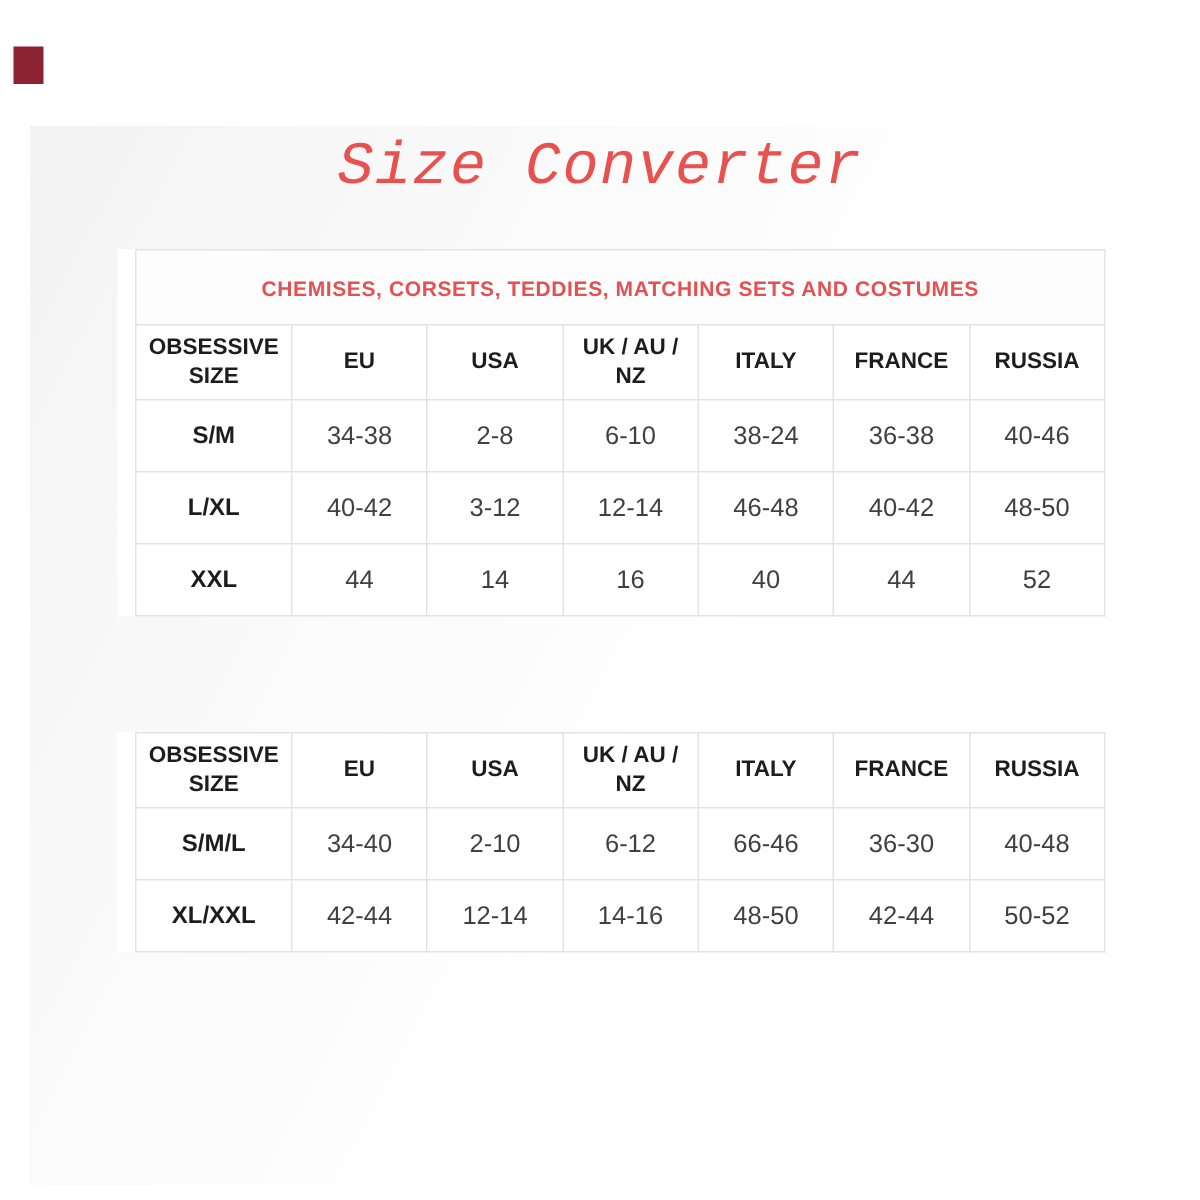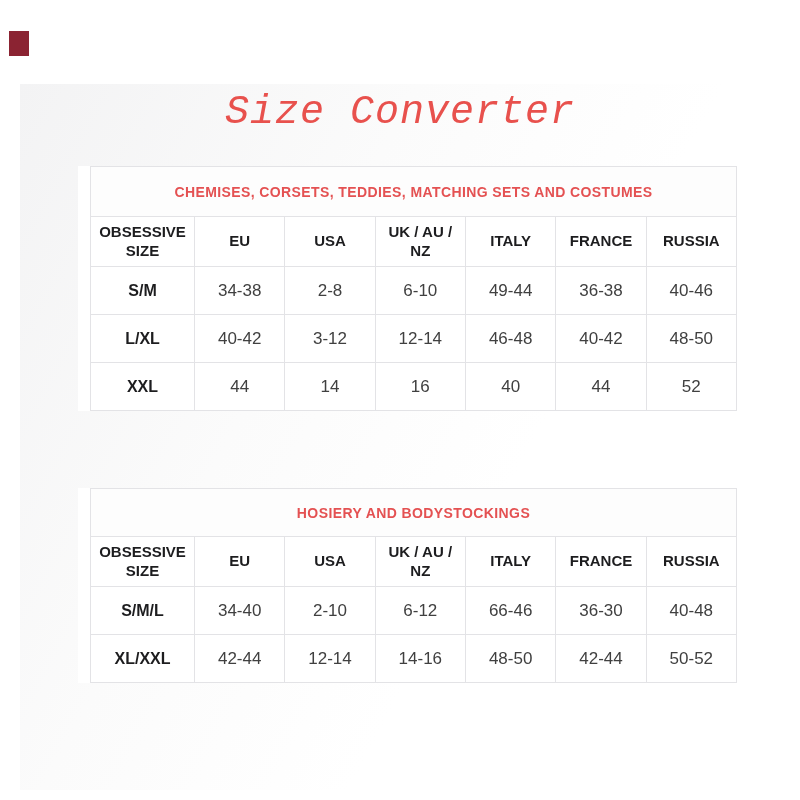--- a/index.html
+++ b/index.html
@@ -113,21 +113,21 @@
         <th>FRANCE</th>
         <th>RUSSIA</th>
       </tr>
     </thead>
     <tbody>
       <tr>
         <th>S/M</th>
         <td>34-38</td>
         <td>2-8</td>
         <td>6-10</td>
-        <td>49-44</td>
+        <td>38-24</td>
         <td>36-38</td>
         <td>40-46</td>
       </tr>
       <tr>
         <th>L/XL</th>
         <td>40-42</td>
         <td>3-12</td>
         <td>12-14</td>
         <td>46-48</td>
         <td>40-42</td>
@@ -140,21 +140,20 @@
         <td>16</td>
         <td>40</td>
         <td>44</td>
         <td>52</td>
       </tr>
     </tbody>
   </table>
 </section>
 
 <section class="size-table t2">
-  <div class="table-caption">HOSIERY AND BODYSTOCKINGS</div>
   <table>
     <colgroup>
       <col class="c0">
         <col>
         <col>
         <col>
         <col>
         <col>
         <col>
     </colgroup>

